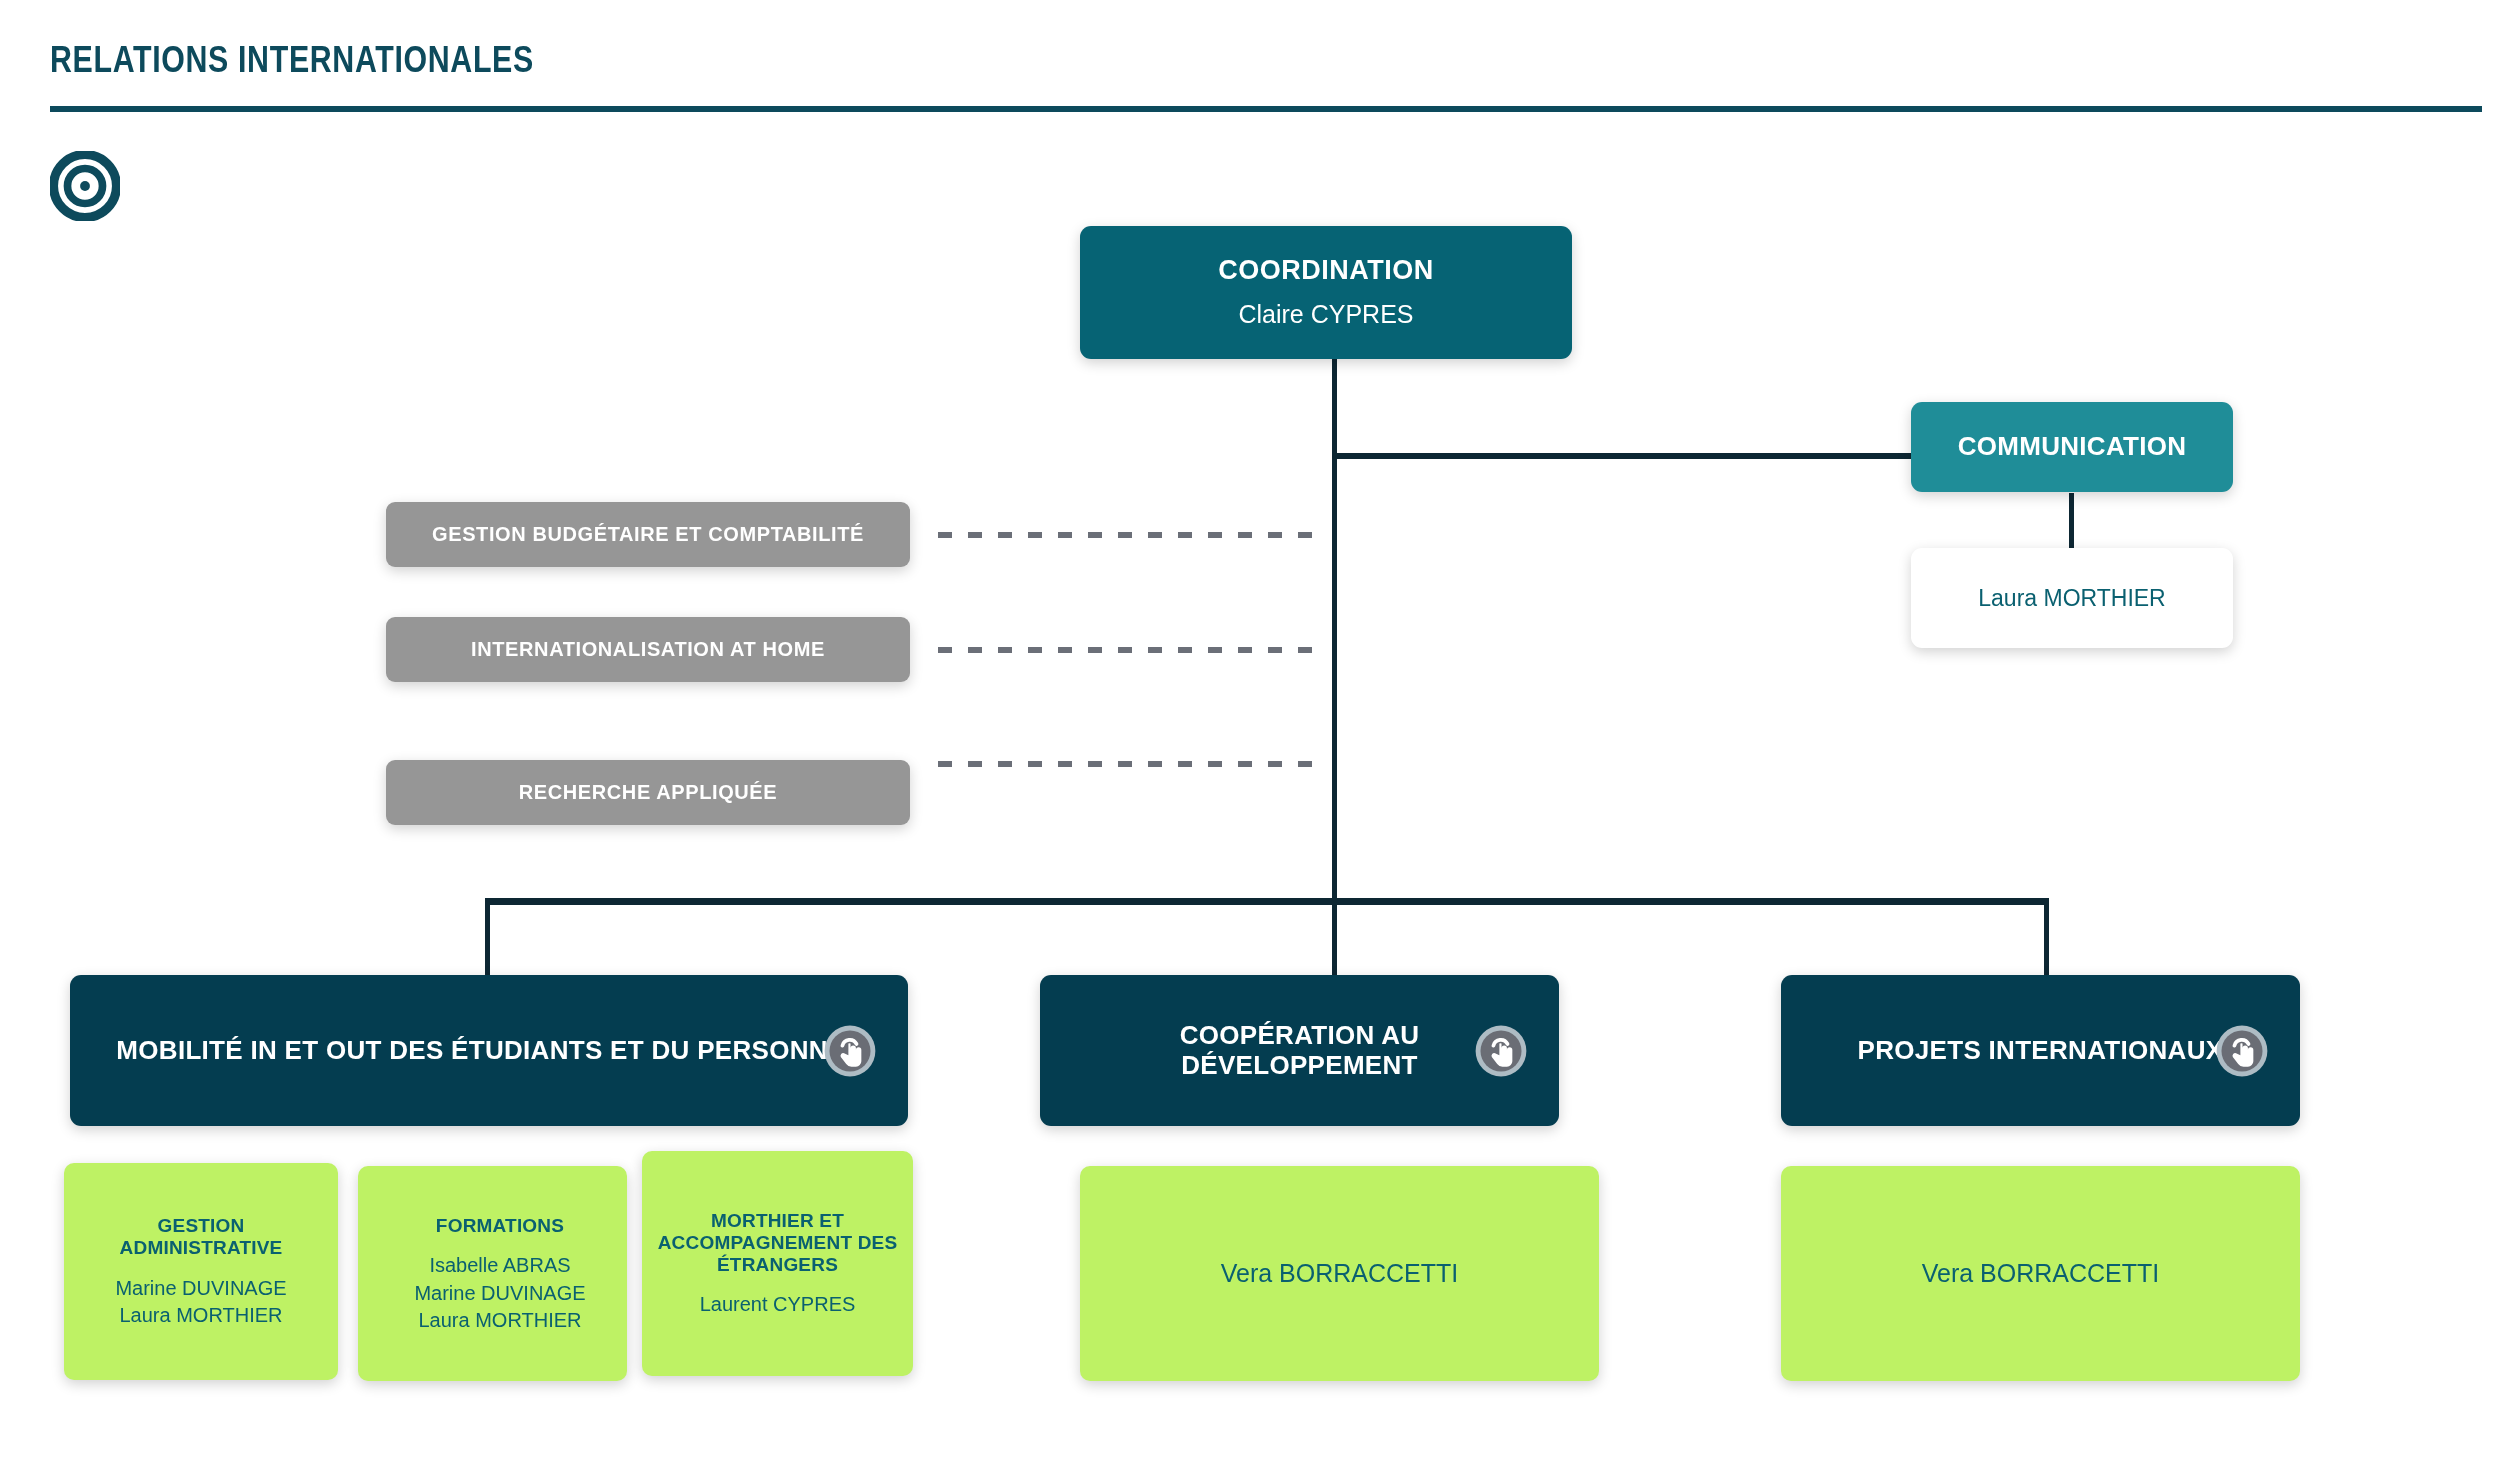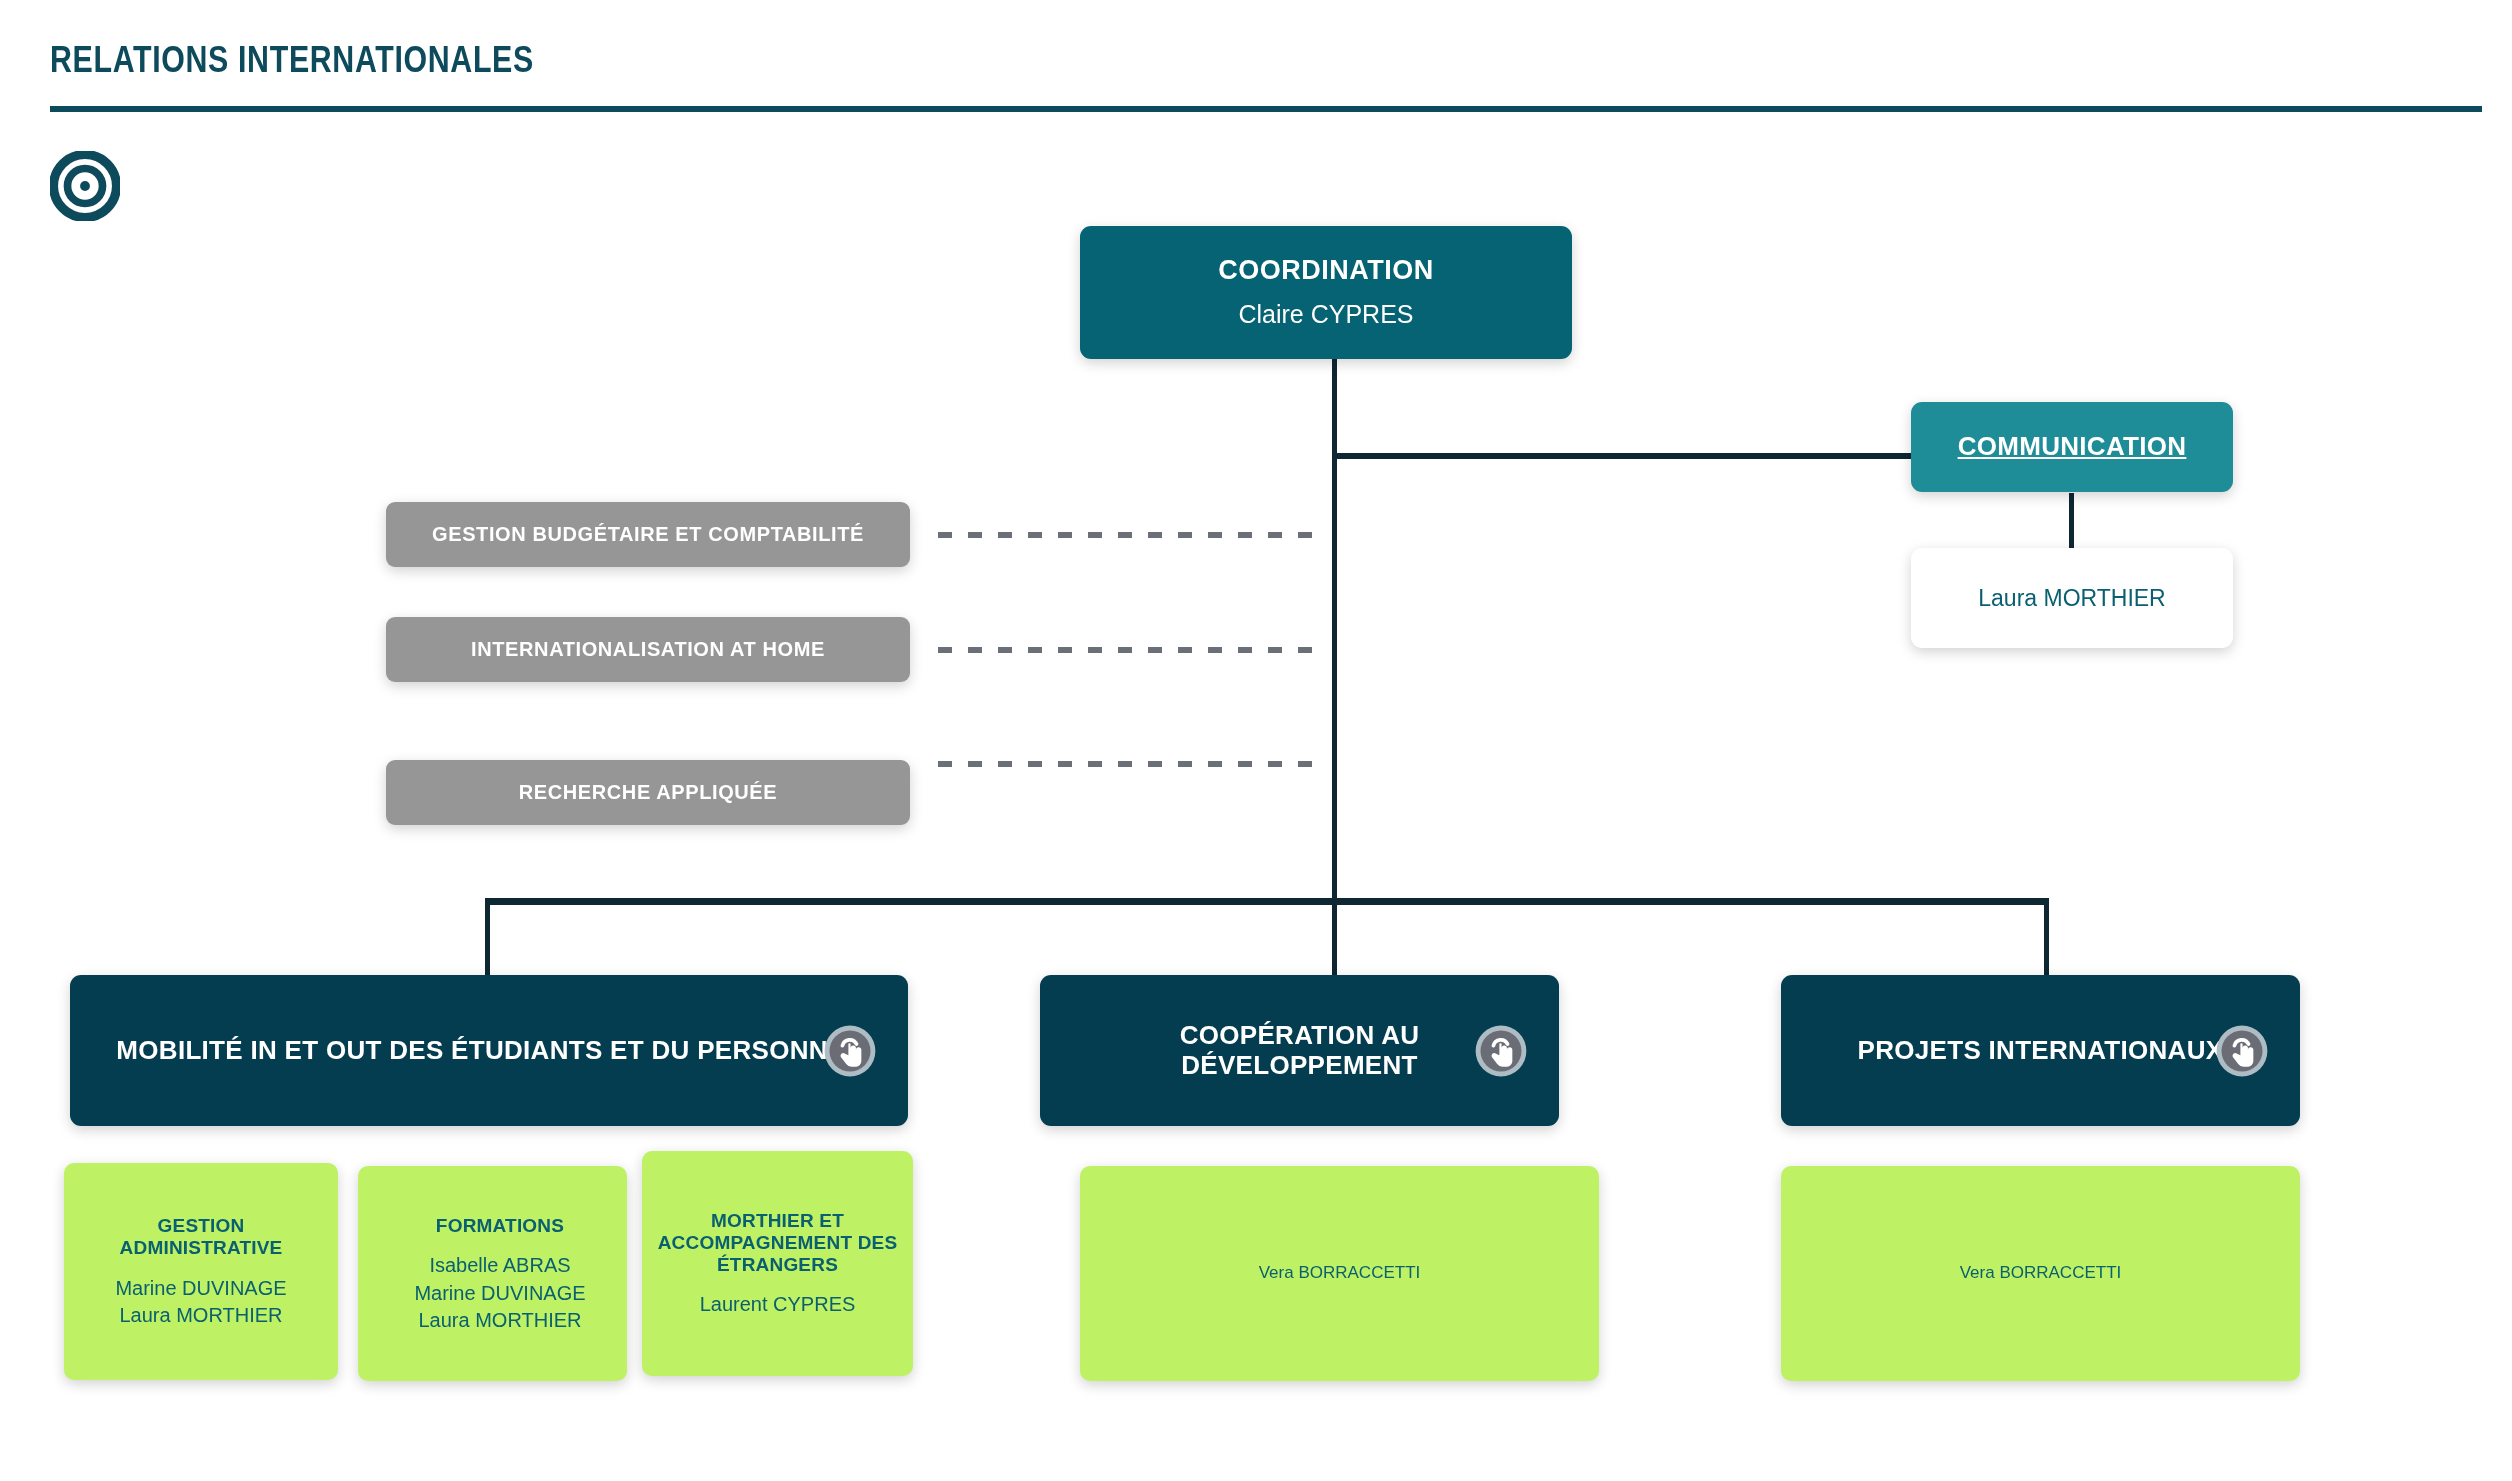--- a/index.html
+++ b/index.html
@@ -93,21 +93,20 @@
   }
   #box-coordination .title { font-size: 27px; letter-spacing: 0.5px; }
   #box-coordination .sub   { font-size: 25px; margin-top: 13px; }
 
   
   #box-communication {
     left: 1911px; top: 402px;
     width: 322px; height: 90px;
     background: #1f8d98;
     color: #ffffff;
-    text-decoration: underline;
   }
   #box-communication .title { font-size: 26px; letter-spacing: 0.3px; }
 
   
   #card-communication {
     left: 1911px; top: 548px;
     width: 322px; height: 100px;
     background: #ffffff;
     color: #0a6070;
   }
@@ -156,21 +155,21 @@
     color: #0a6070;
     border-radius: 10px;
   }
   .leafcard .title { font-size: 19px; letter-spacing: 0.2px; margin-bottom: 17px; }
   .leafcard .sub   { font-size: 20px; }
   #leaf-gestion  { left: 64px;  top: 1163px; width: 274px; height: 217px; }
   #leaf-formations { left: 358px; top: 1166px; width: 269px; height: 215px; padding-left: 28px; }
   #leaf-accueil  { left: 642px; top: 1151px; width: 271px; height: 225px; }
   #leaf-coop     { left: 1080px; top: 1166px; width: 519px; height: 215px; }
   #leaf-projets  { left: 1781px; top: 1166px; width: 519px; height: 215px; }
-  #leaf-coop .sub, #leaf-projets .sub { font-size: 17px; }
+  #leaf-coop .sub, #leaf-projets .sub { font-size: 25px; }
 
   .namelist { display: flex; flex-direction: column; align-items: center; }
   .namelist .sub + .sub { margin-top: 3px; }
 </style>
 </head>
 <body>
 
 <div id="page">
 
   <div id="page-title">RELATIONS INTERNATIONALES</div>

